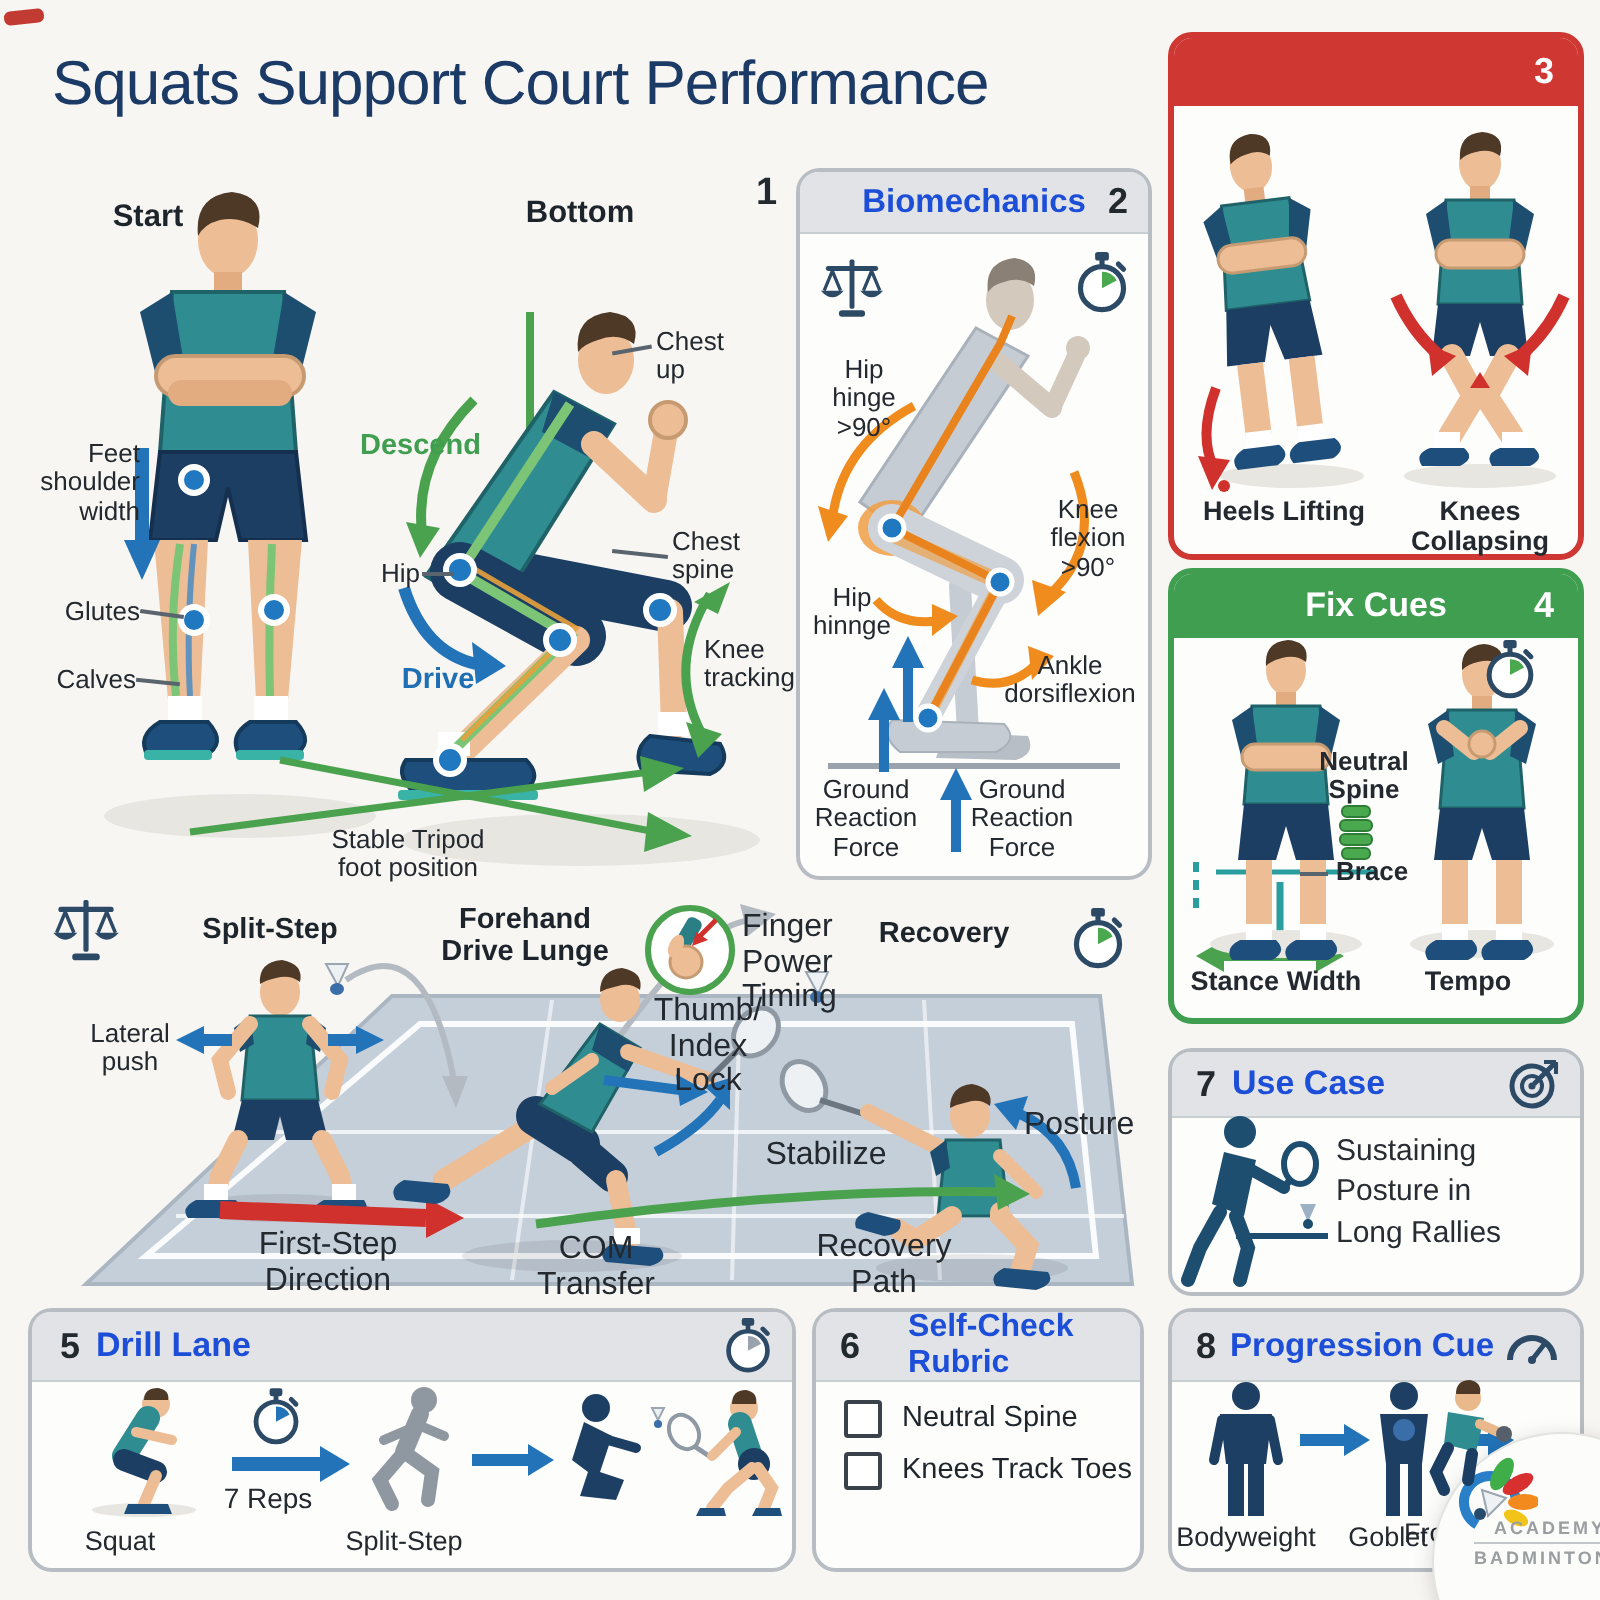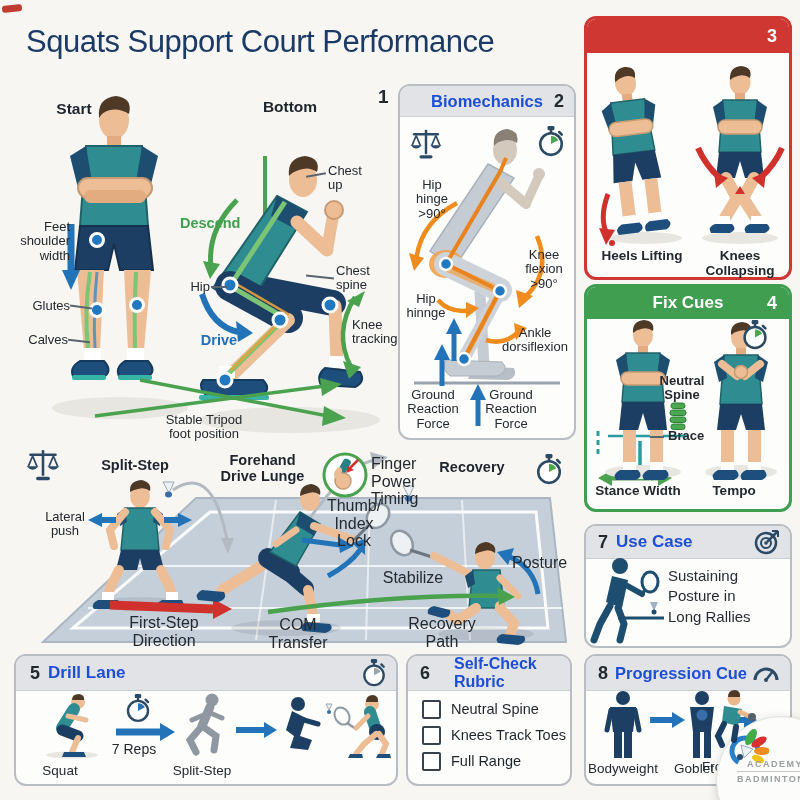--- a/index.html
+++ b/index.html
@@ -569,24 +569,20 @@
     </div>
     <div style="padding:8px 0 0 14px;">
       <div class="cb-row">
         <span class="cb"></span>
         <span class="cb-lbl">Neutral Spine</span>
       </div>
       <div class="cb-row">
         <span class="cb"></span>
         <span class="cb-lbl">Knees Track Toes</span>
       </div>
-      <div class="cb-row">
-        <span class="cb"></span>
-        <span class="cb-lbl">Full Range</span>
-      </div>
     </div>
   </div>
 
   <div class="panel" style="left:584px;top:654px;width:208px;height:132px;">
     <div class="panel-header" style="height:34px;">
       <span class="num" style="margin-left:12px;">8</span>
       <span class="ttl" style="margin-left:7px;font-size:16.5px;">Progression Cue</span>
       <svg class="hdr-icon-right" width="28" height="22" viewBox="0 0 28 22">
         <path d="M3,18 A11,11 0 0 1 25,18" fill="none" stroke="#2c4a66" stroke-width="3"></path>
         <line x1="14" y1="18" x2="21" y2="9" stroke="#2c4a66" stroke-width="2.5"></line>

